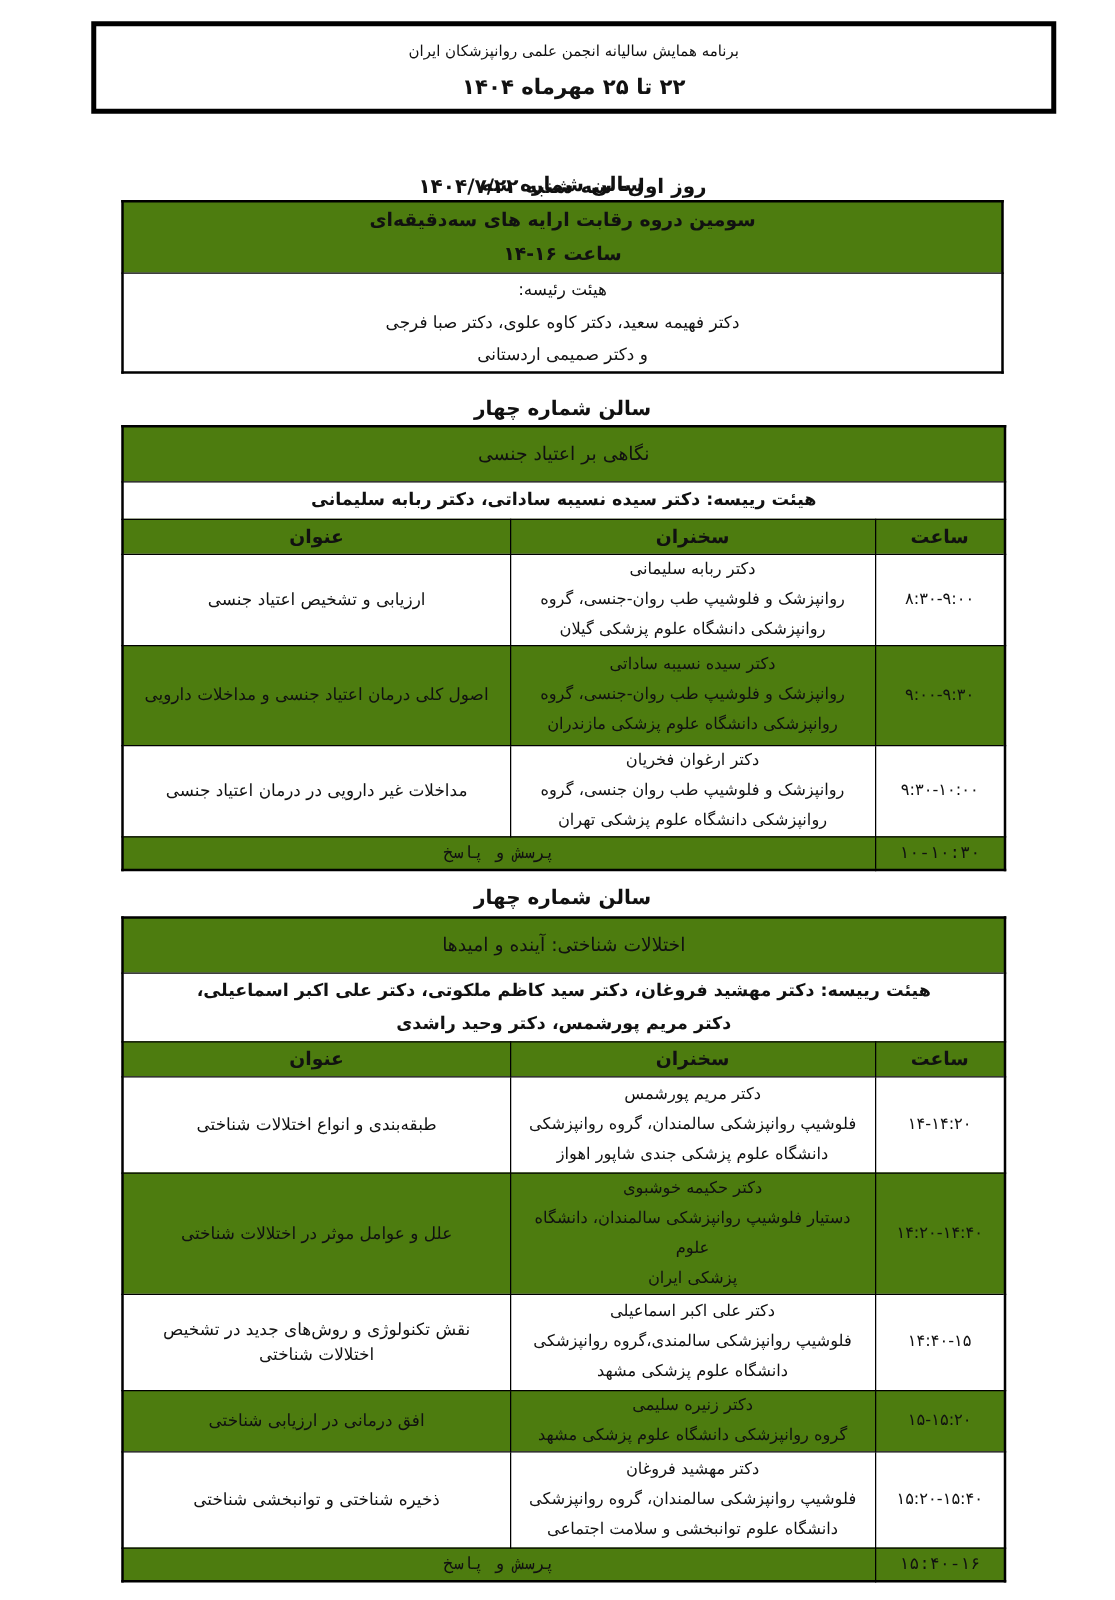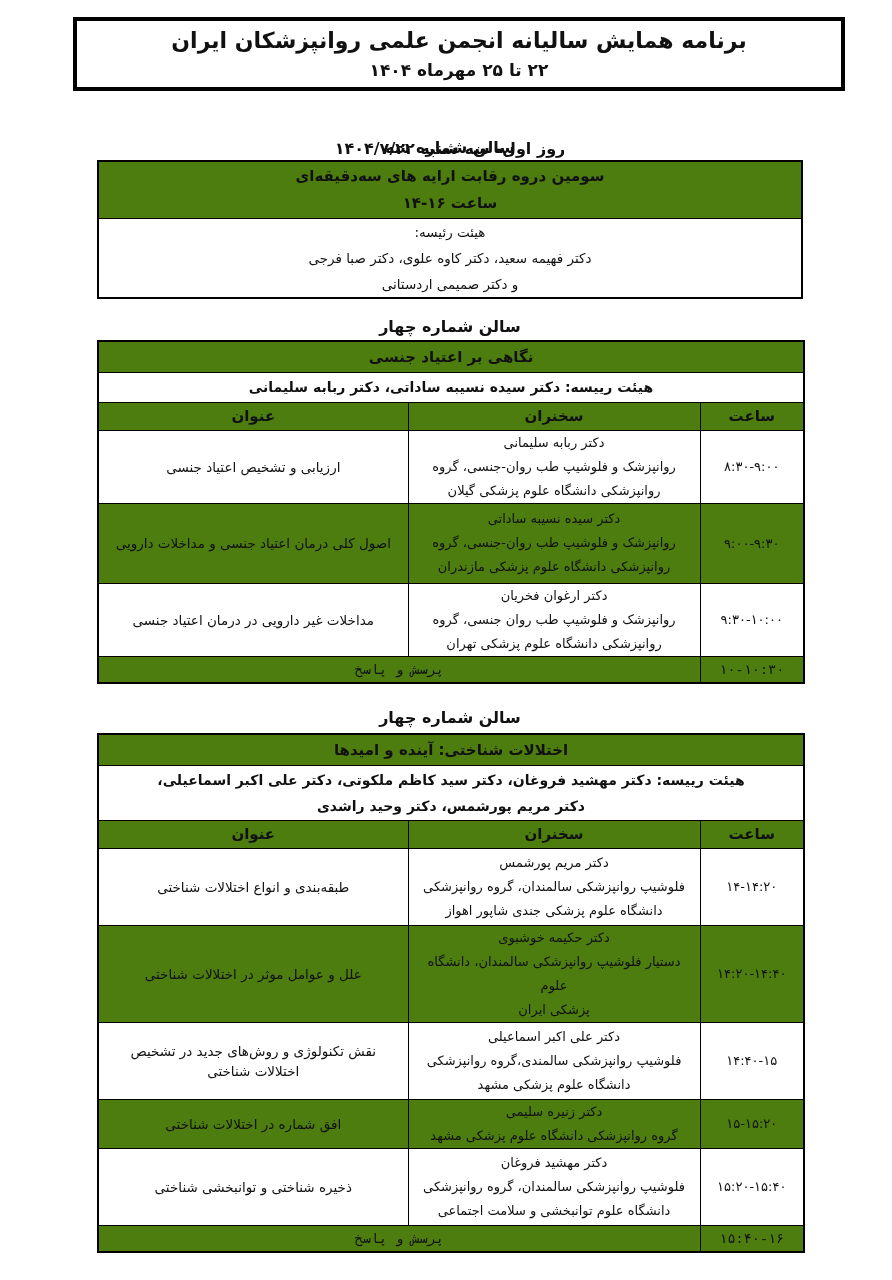--- a/index.html
+++ b/index.html
@@ -14,21 +14,21 @@
     overflow:hidden;
   }
   
   .header-box {
     position:absolute; left:73px; top:17px; width:772px; height:74px;
     border:4px solid #000;
     background:#fff;
     text-align:center;
     padding-top:5px;
   }
-  .header-box .l1 { font-weight:bold; font-size:22px; line-height:30px; }
+  .header-box .l1 { font-weight:normal; font-size:12px; line-height:30px; }
   .header-box .l2 { font-weight:bold; font-size:17px; line-height:28px; }
 
   
   .heading {
     position:absolute; left:97px; width:706px;
     text-align:center; font-weight:bold; font-size:16px; line-height:20px;
   }
   .h-day   { top:107px;margin-top:32px; }
   .h-hall3 { top:138px; }
   .h-hall4a{ top:317px; }
@@ -47,21 +47,21 @@
   table.sched td { border:1px solid #000; vertical-align:middle; text-align:center; }
   .gray { background:#4d7c0f; }
 
   
   .t1 .hdr td { height:57px; font-weight:bold; font-size:15px; }
   .t1 .hdr div { line-height:27px; }
   .t1 .body td { height:78px; font-size:13.5px;border-radius:22px; }
   .t1 .body div { line-height:26px; }
 
   
-  .session-title td { height:31px; font-weight:bold; font-size:15px; }
+  .session-title td { height:44px; font-weight:normal; font-size:15px; }
   .chairs td   { font-weight:bold; font-size:14px; }
   .t2 .chairs td { height:30px; }
   .t3 .chairs td { height:55px; }
   .t3 .chairs div { line-height:26px; }
   .colhead td { height:28px; font-weight:bold; font-size:15px; }
 
   td.c-title   { font-size:13.5px; line-height:20px; padding:0 14px; }
   td.c-speaker { font-size:13px; padding:0 4px; }
   td.c-speaker div { line-height:24px; }
   td.c-time    { font-size:13px; }
@@ -215,21 +215,21 @@
       </td>
       <td class="c-title">نقش تکنولوژی و روش‌های جدید در تشخیص اختلالات شناختی</td>
     </tr>
 
     <tr class="rh48">
       <td class="c-time gray"><span dir="ltr">۱۵-۱۵:۲۰</span></td>
       <td class="c-speaker gray">
         <div>دکتر زنیره سلیمی</div>
         <div>گروه روانپزشکی دانشگاه علوم پزشکی  مشهد</div>
       </td>
-      <td class="c-title gray">افق شماره در اختلالات شناختی</td>
+      <td class="c-title gray">افق درمانی در ارزیابی شناختی</td>
     </tr>
 
     <tr class="rh77">
       <td class="c-time"><span dir="ltr">۱۵:۲۰-۱۵:۴۰</span></td>
       <td class="c-speaker">
         <div>دکتر مهشید فروغان</div>
         <div>فلوشیپ روانپزشکی سالمندان، گروه روانپزشکی</div>
         <div>دانشگاه علوم توانبخشی و سلامت اجتماعی</div>
       </td>
       <td class="c-title">ذخیره شناختی و توانبخشی  شناختی</td>

